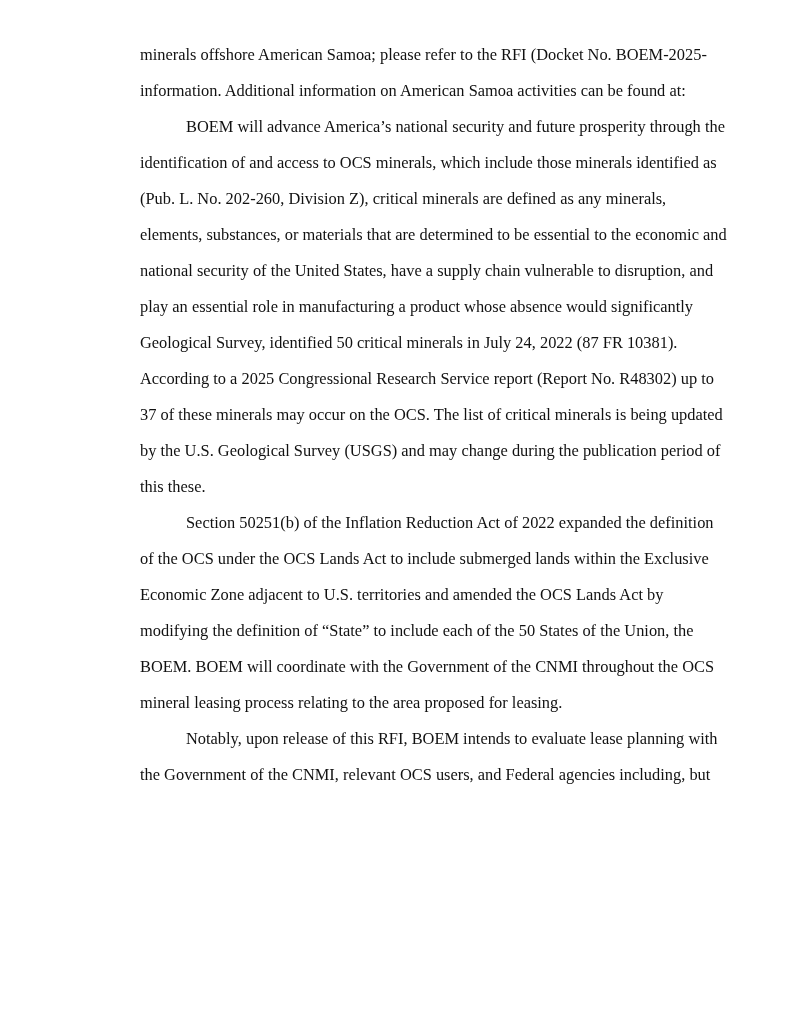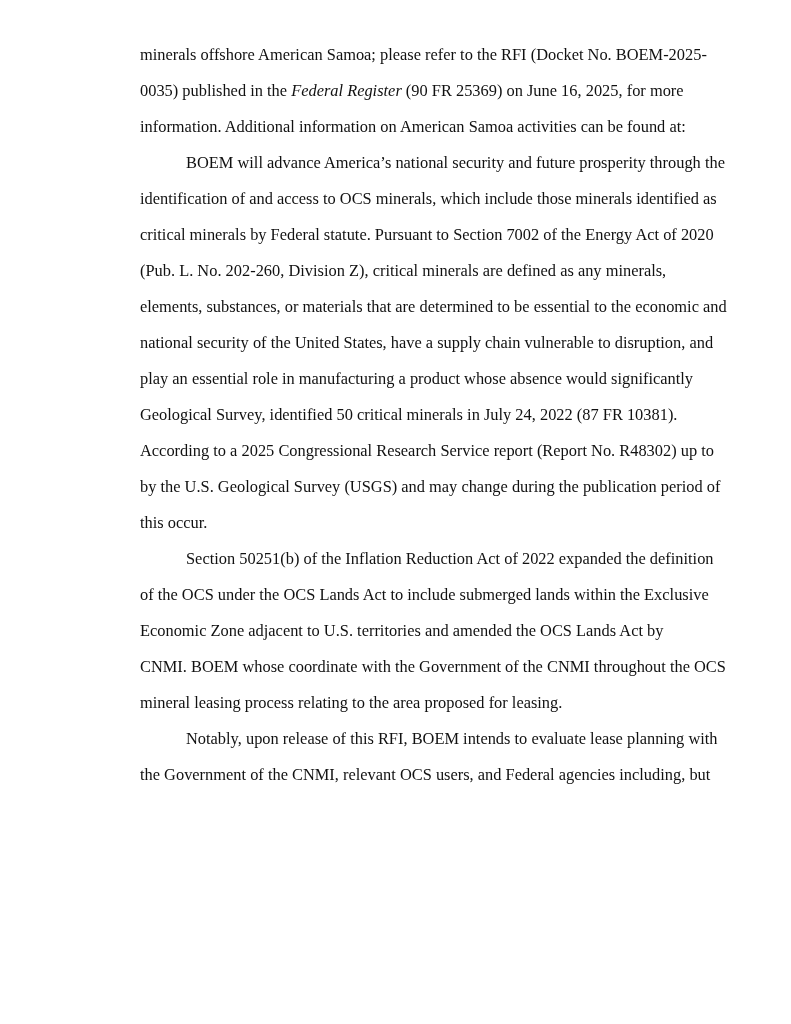--- a/index.html
+++ b/index.html
@@ -41,41 +41,41 @@
     font-style: italic;
   }
 </style>
 </head>
 <body>
 
 <div class="page">
   <main class="doc-body">
       <div class="paragraph">
         <div class="line"><span>minerals offshore American Samoa; please refer to the RFI (Docket No. BOEM-2025-</span></div>
-        <div class="line"><span>0035) published in the </span><span class="italic">Federal Register</span><span> (90 FR 25369) on June 16, 2025, for more</span></div>
         <div class="line"><span>information. Additional information on American Samoa activities can be found at:</span></div>
       </div>
       <div class="paragraph">
         <div class="line indent"><span>BOEM will advance America’s national security and future prosperity through the</span></div>
         <div class="line"><span>identification of and access to OCS minerals, which include those minerals identified as</span></div>
-        <div class="line"><span>critical minerals by Federal statute. Pursuant to Section 7002 of the Energy Act of 2020</span></div>
         <div class="line"><span>(Pub. L. No. 202-260, Division Z), critical minerals are defined as any minerals,</span></div>
         <div class="line"><span>elements, substances, or materials that are determined to be essential to the economic and</span></div>
         <div class="line"><span>national security of the United States, have a supply chain vulnerable to disruption, and</span></div>
         <div class="line"><span>play an essential role in manufacturing a product whose absence would significantly</span></div>
         <div class="line"><span>Geological Survey, identified 50 critical minerals in July 24, 2022 (87 FR 10381).</span></div>
         <div class="line"><span>According to a 2025 Congressional Research Service report (Report No. R48302) up to</span></div>
+        <div class="line"><span>37 of these minerals may occur on the OCS. The list of critical minerals is being updated</span></div>
         <div class="line"><span>by the U.S. Geological Survey (USGS) and may change during the publication period of</span></div>
-        <div class="line"><span>this occur.</span></div>
+        <div class="line"><span>this these.</span></div>
       </div>
       <div class="paragraph">
         <div class="line indent"><span>Section 50251(b) of the Inflation Reduction Act of 2022 expanded the definition</span></div>
         <div class="line"><span>of the OCS under the OCS Lands Act to include submerged lands within the Exclusive</span></div>
         <div class="line"><span>Economic Zone adjacent to U.S. territories and amended the OCS Lands Act by</span></div>
-        <div class="line"><span>CNMI. BOEM whose coordinate with the Government of the CNMI throughout the OCS</span></div>
+        <div class="line"><span>modifying the definition of “State” to include each of the 50 States of the Union, the</span></div>
+        <div class="line"><span>BOEM. BOEM will coordinate with the Government of the CNMI throughout the OCS</span></div>
         <div class="line"><span>mineral leasing process relating to the area proposed for leasing.</span></div>
       </div>
       <div class="paragraph">
         <div class="line indent"><span>Notably, upon release of this RFI, BOEM intends to evaluate lease planning with</span></div>
         <div class="line"><span>the Government of the CNMI, relevant OCS users, and Federal agencies including, but</span></div>
       </div>
     </main>
 </div>
 
 </body></html>

